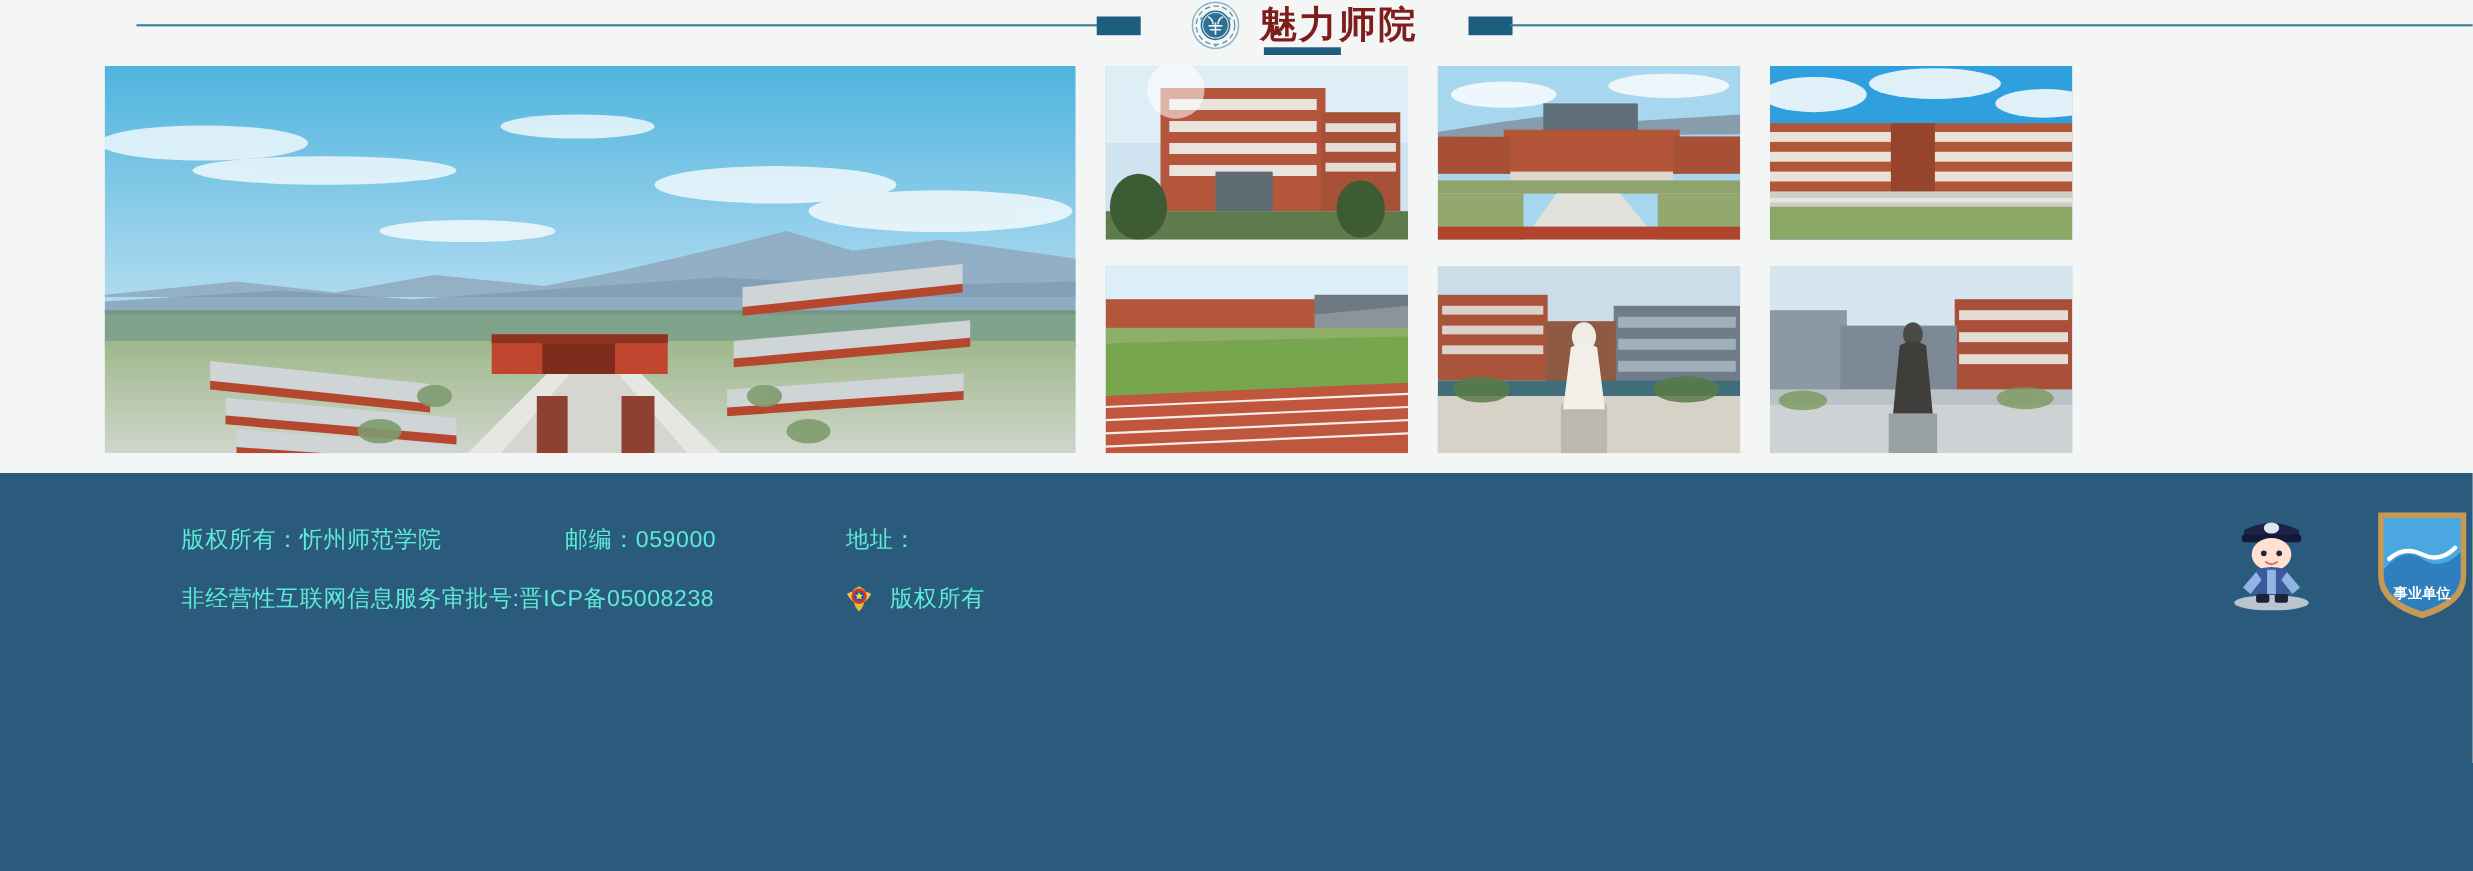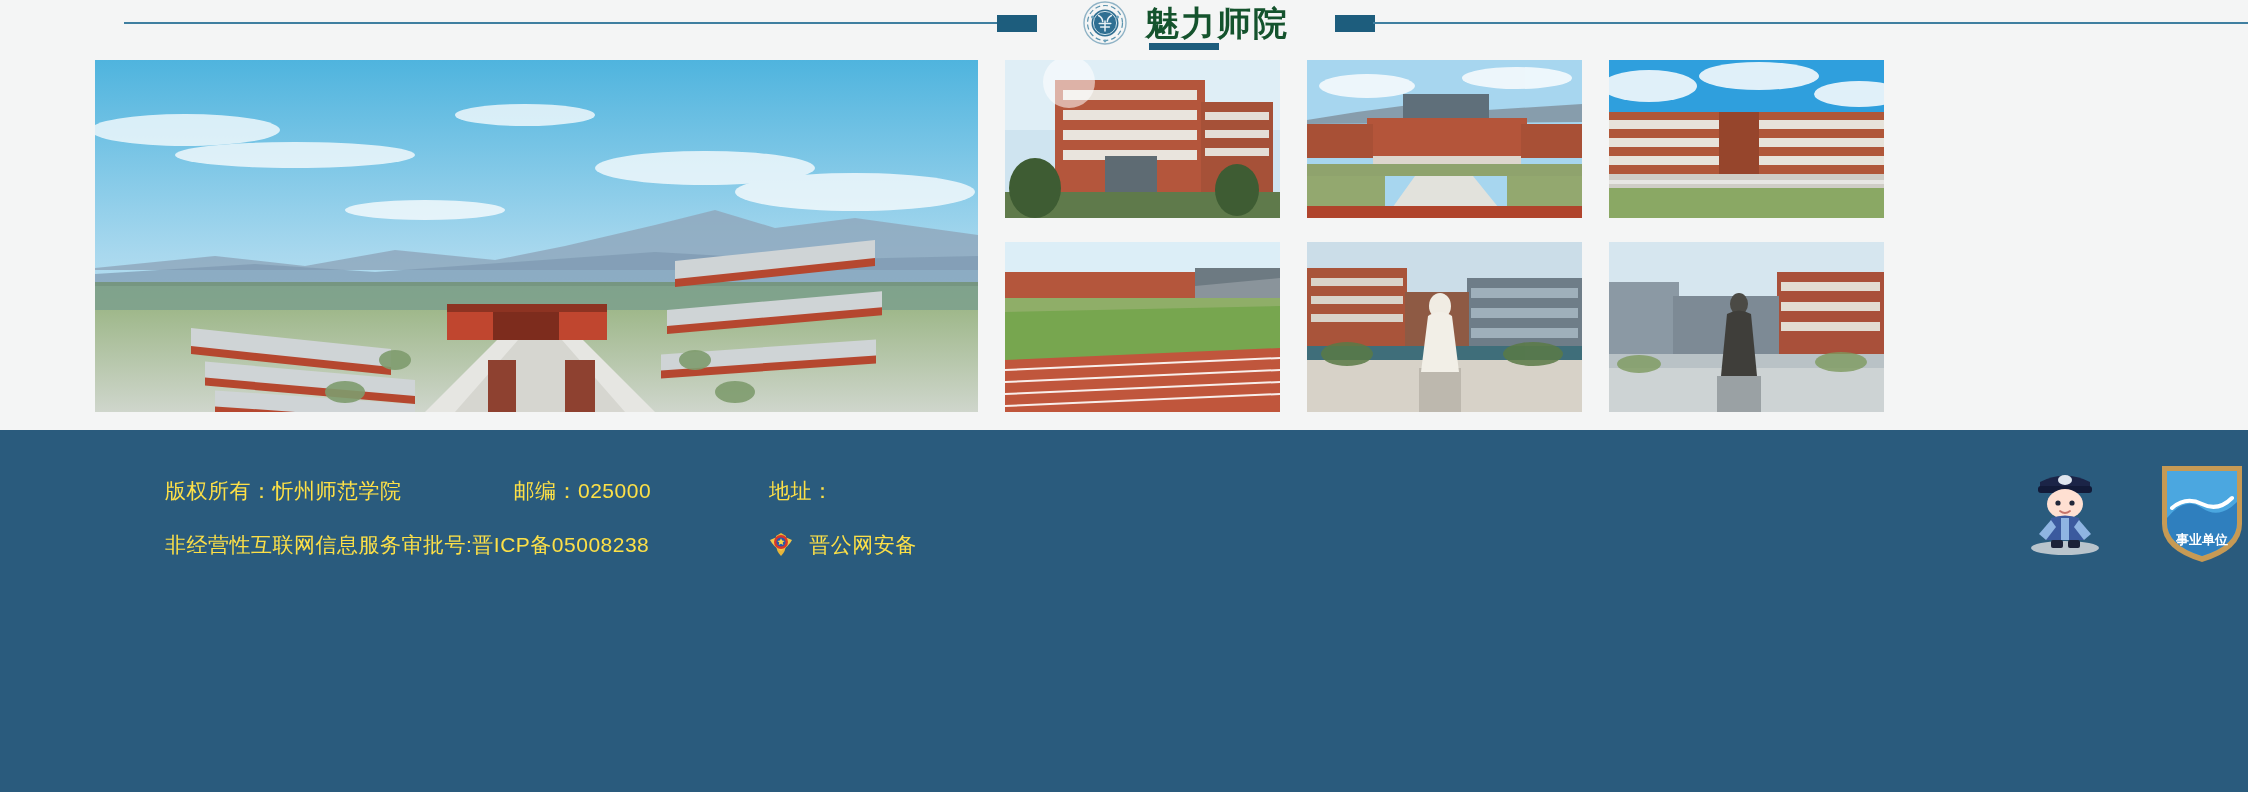--- a/index.html
+++ b/index.html
@@ -26,21 +26,21 @@
   .rule-wrap.left  .rule-cap { margin-left: -2px; }
   .rule-wrap.right .rule-cap { margin-right: -2px; }
 
   .title-block {
     flex: 0 0 auto; display: flex; align-items: center;
     gap: 18px; padding: 0 46px; position: relative; height: 46px;
   }
   .school-logo { width: 44px; height: 44px; flex: 0 0 auto; display:block; }
   .title-col { position: relative; padding-bottom: 0; }
   .section-title {
-    font-size: 34px; font-weight: 700; color: #14532d;
+    font-size: 34px; font-weight: 700; color: #7f1d1d;
     letter-spacing: 2px; line-height: 44px; white-space: nowrap;
   }
   .title-underline {
     position: absolute; left: 4px; bottom: -5px;
     width: 70px; height: 7px; background: #1d5d7d;
   }
 
   
   .gallery {
     position: absolute; left: 95px; top: 60px;
@@ -62,21 +62,21 @@
   .footer {
     position: absolute; left: 0; bottom: 0; width: 2248px; height: 362px;
     background: #2a5b7d; color: #ffffff;
   }
   .footer-inner {
     position: absolute; left: 0; top: 0; width: 2248px; height: 130px;
     padding: 42px 0 0 0;
   }
   .footer-row {
     display: flex; align-items: center;
-    font-size: 21px; line-height: 38px; color: #fde047;
+    font-size: 21px; line-height: 38px; color: #5eead4;
     white-space: nowrap; letter-spacing: .5px;
   }
   .footer-row.r1 { padding-left: 165px; }
   .footer-row.r2 { padding-left: 165px; margin-top: 16px; }
   .fi { margin-right: 0; }
   .gap-a { width: 112px; }
   .gap-b { width: 118px; }
   .gap-c { width: 118px; }
   .police-badge { width: 28px; height: 28px; margin-right: 14px; flex: 0 0 auto; display:block; }
 
@@ -335,36 +335,36 @@
   </div>
 
   <div class="footer">
     <div class="footer-inner">
 
       <div class="footer-row r1">
         <span class="fi">版权所有：</span>
         <span class="fi">忻州师范学院</span>
         <span class="gap-a"></span>
         <span class="fi">邮编：</span>
-        <span class="fi">025000</span>
+        <span class="fi">059000</span>
         <span class="gap-b"></span>
         <span class="fi">地址：</span>
       </div>
 
       <div class="footer-row r2">
         <span class="fi">非经营性互联网信息服务审批号:晋ICP备05008238</span>
         <span class="gap-c"></span>
         <svg class="police-badge" viewBox="0 0 28 28">
           <path d="M14 2 L19 5 L19 13 q0 7 -5 12 q-5 -5 -5 -12 L9 5 Z" fill="#e8b63a"></path>
           <path d="M3 9 q5 -3 11 -3 q6 0 11 3 q-3 6 -11 11 q-8 -5 -11 -11 Z" fill="#f2c64a"></path>
           <circle cx="14" cy="11" r="7" fill="#d8362a"></circle>
           <circle cx="14" cy="11" r="4.6" fill="#2a56a8"></circle>
           <path d="M14 7.2 l1.1 2.4 l2.5 .3 l-1.9 1.7 l.6 2.5 l-2.3 -1.3 l-2.3 1.3 l.6 -2.5 l-1.9 -1.7 l2.5 -.3 Z" fill="#f6d64a"></path>
         </svg>
-        <span class="fi">晋公网安备</span>
+        <span class="fi">版权所有</span>
         <span style="width:10px"></span>
       </div>
     </div>
 
     <div class="footer-marks">
       <svg class="mark-cop" viewBox="0 0 90 95">
         <ellipse cx="45" cy="88" rx="34" ry="7" fill="#b9c4cc"></ellipse>
         <path d="M20 22 q25 -13 50 0 l0 5 l-50 0 Z" fill="#1b2447"></path>
         <rect x="18" y="26" width="54" height="7" rx="3" fill="#121a38"></rect>
         <ellipse cx="45" cy="20" rx="7" ry="5" fill="#dfe6ef"></ellipse>

